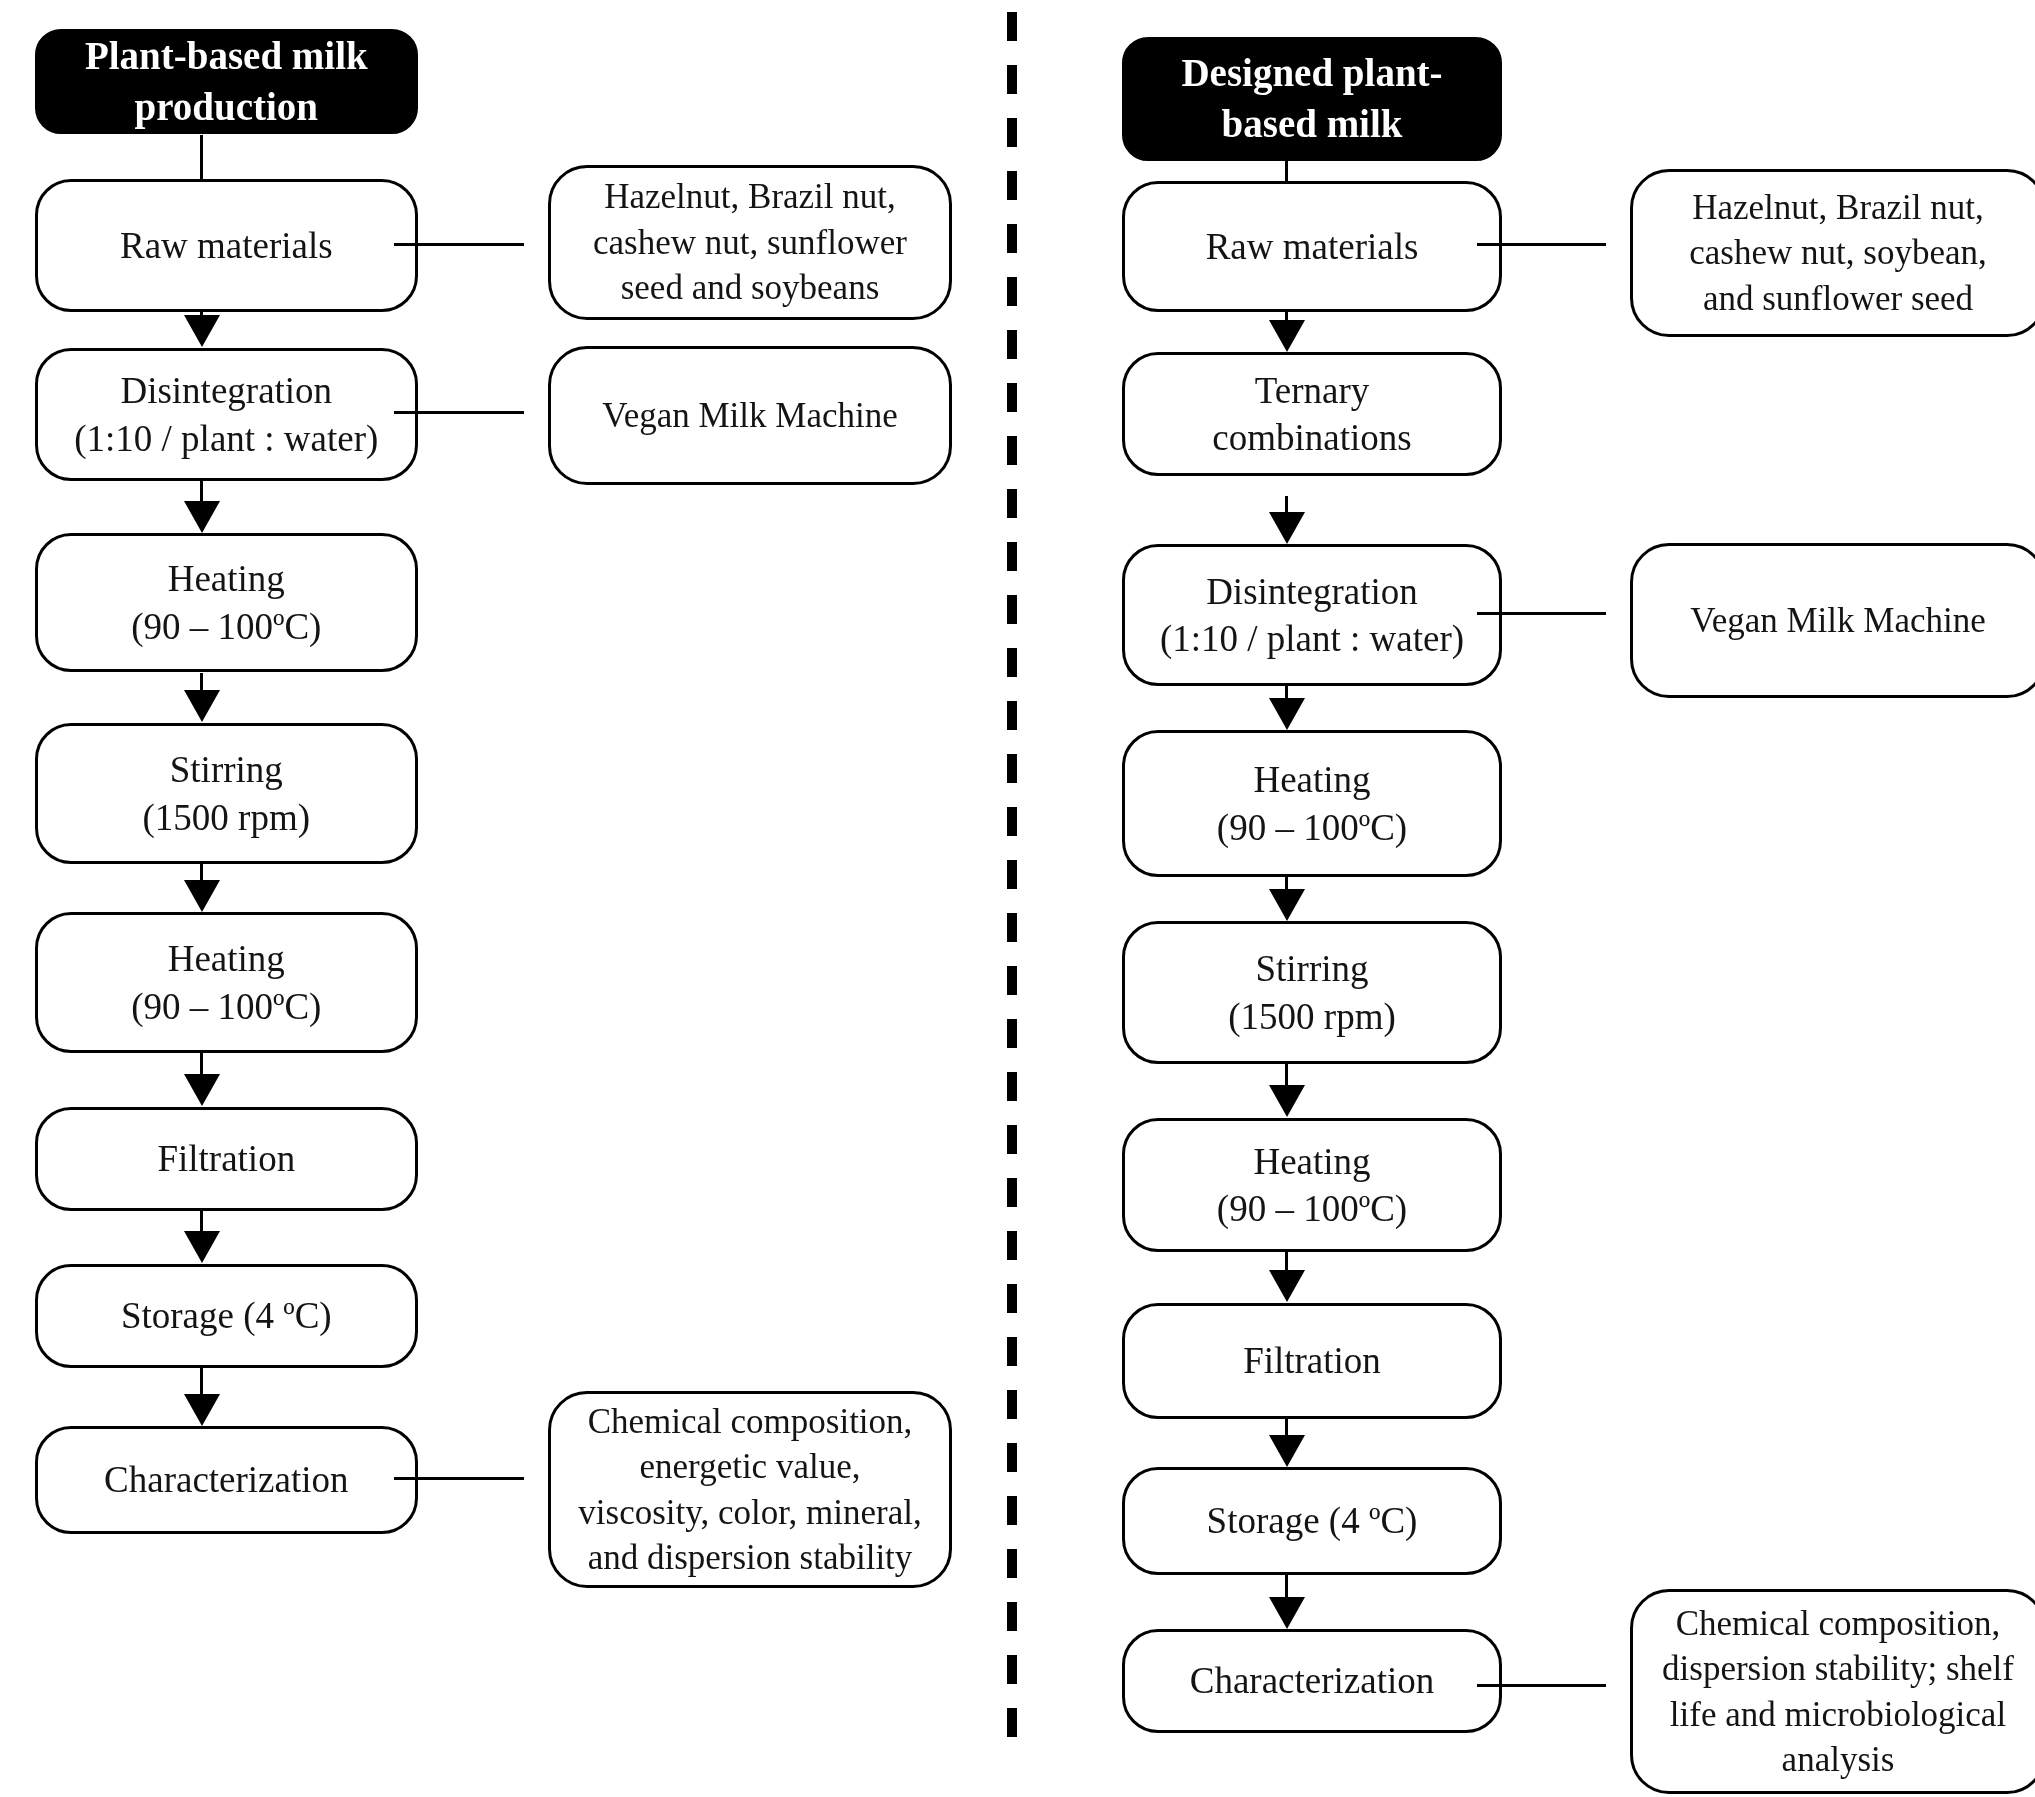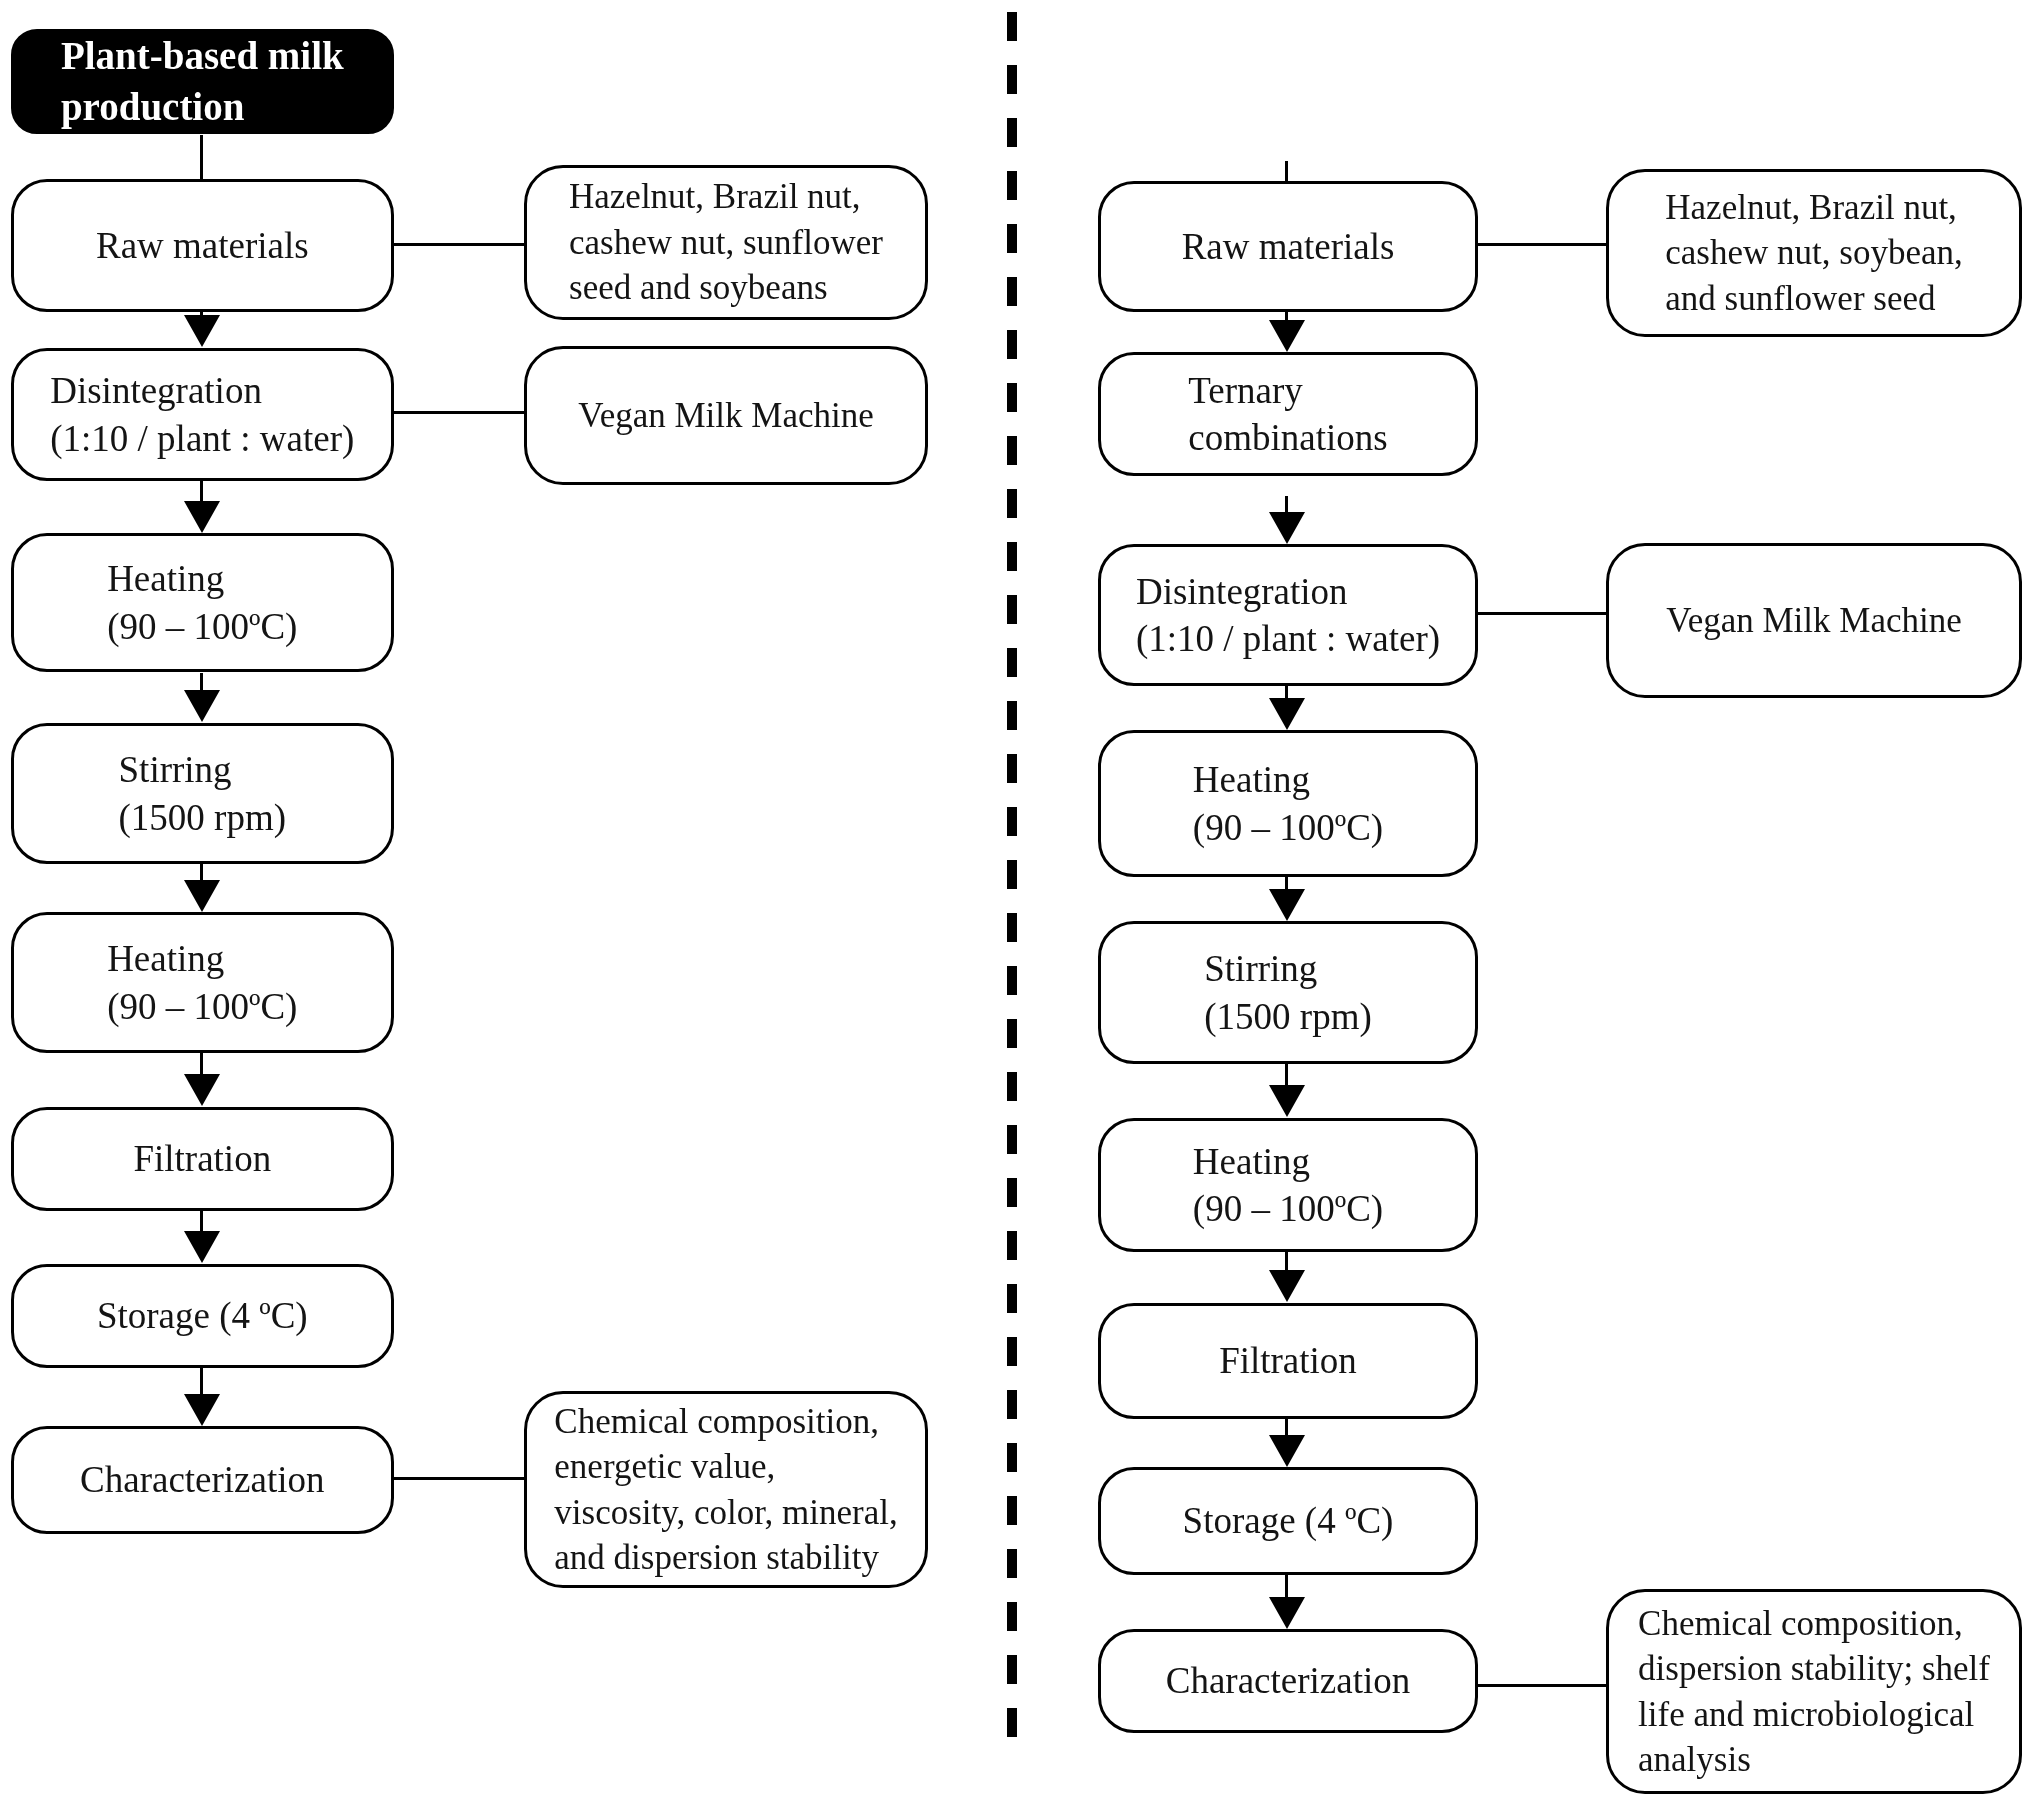--- a/index.html
+++ b/index.html
@@ -14,25 +14,26 @@
   }
   .box{
     position:absolute;
     box-sizing:border-box;
     border:3.1px solid #000;
     border-radius:36px;
     background:#fff;
     display:flex;
     align-items:center;
     justify-content:center;
-    text-align:left;
+    text-align:center;
     white-space:pre-line;
     font-size:37px;
     line-height:1.28;
     padding:3.1px 9.3px;
+    margin-left:24px;
   }
   .hdr{
     background:#000;
     color:#fff;
     font-weight:700;
     border-radius:26px;
     font-size:39px;
     line-height:1.3;
   }
   .note{
@@ -113,20 +114,22 @@
 
   <div class="hline" style="left:394px;top:411px;width:130px;"></div>
   <div class="box note" style="left:524px;top:346px;width:404px;height:139px;">Vegan Milk Machine</div>
 
   <div class="hline" style="left:394px;top:1477px;width:130px;"></div>
   <div class="box note" style="left:524px;top:1391px;width:404px;height:197px;">Chemical composition,
 energetic value,
 viscosity, color, mineral,
 and dispersion stability</div>
 
+  <div class="box hdr" style="left:1098px;top:37px;width:380px;height:124px;">Designed plant-
+based milk</div>
   <div class="vshaft" style="left:1285px;top:161px;height:20px;"></div>
 
   <div class="box" style="left:1098px;top:181px;width:380px;height:131px;">Raw materials</div>
 
   <div class="vshaft" style="left:1285px;top:312px;height:9.3px;"></div>
   <div class="tri" style="left:1269px;top:320px;"></div>
 
   <div class="box" style="left:1098px;top:352px;width:380px;height:124px;">Ternary
 combinations</div>
 

